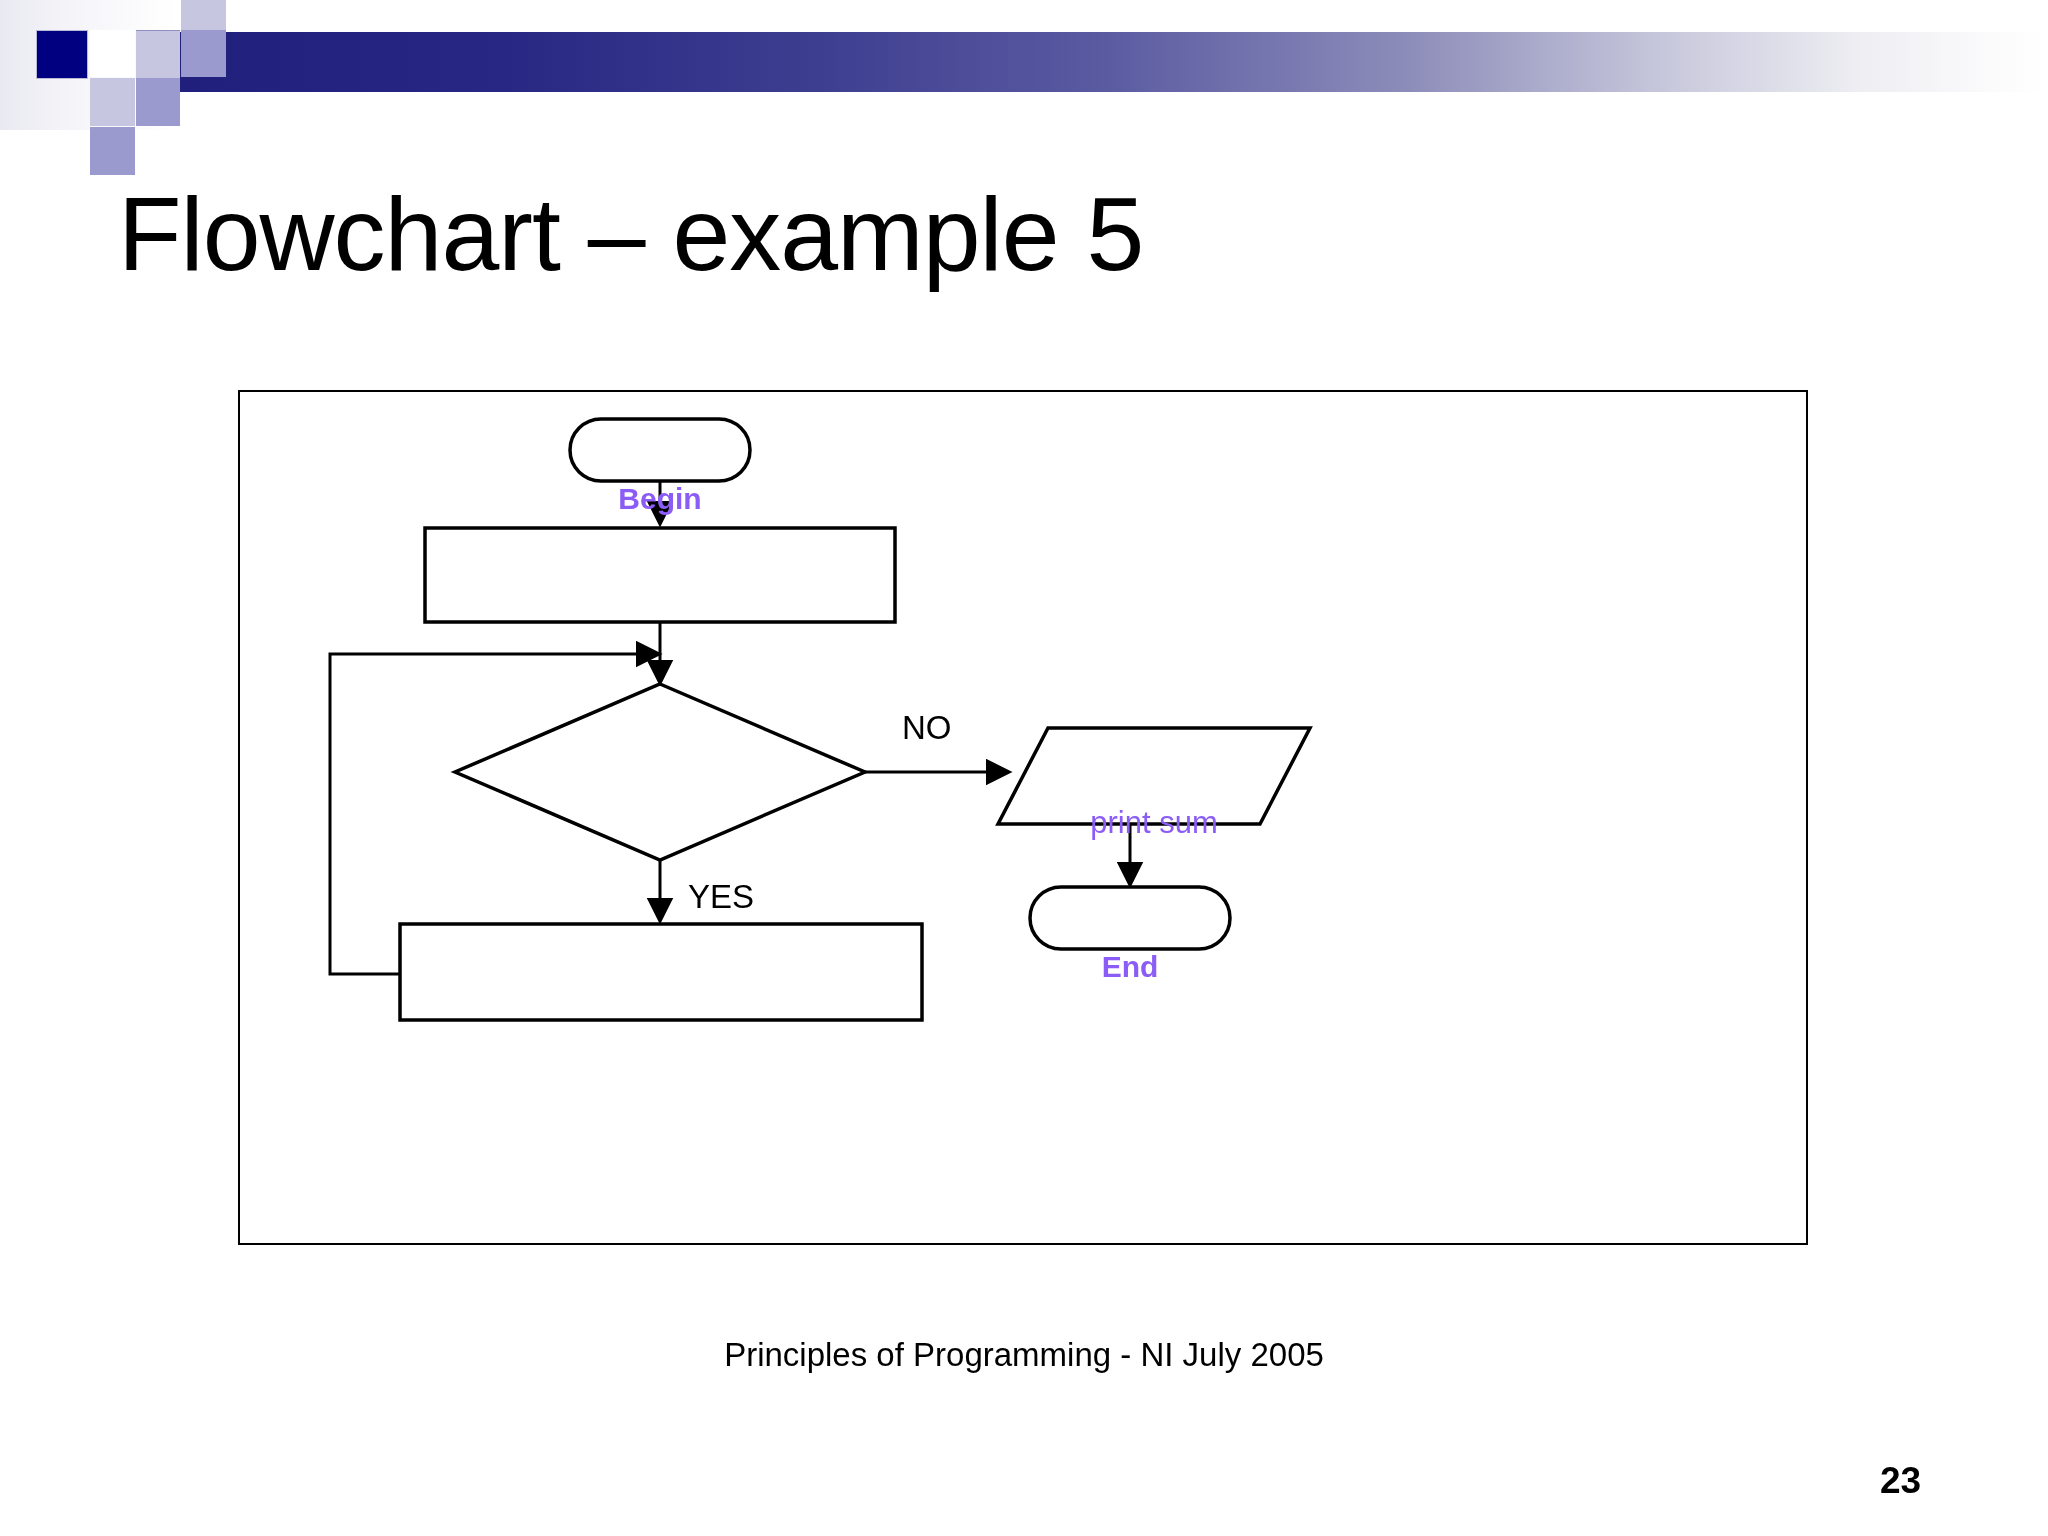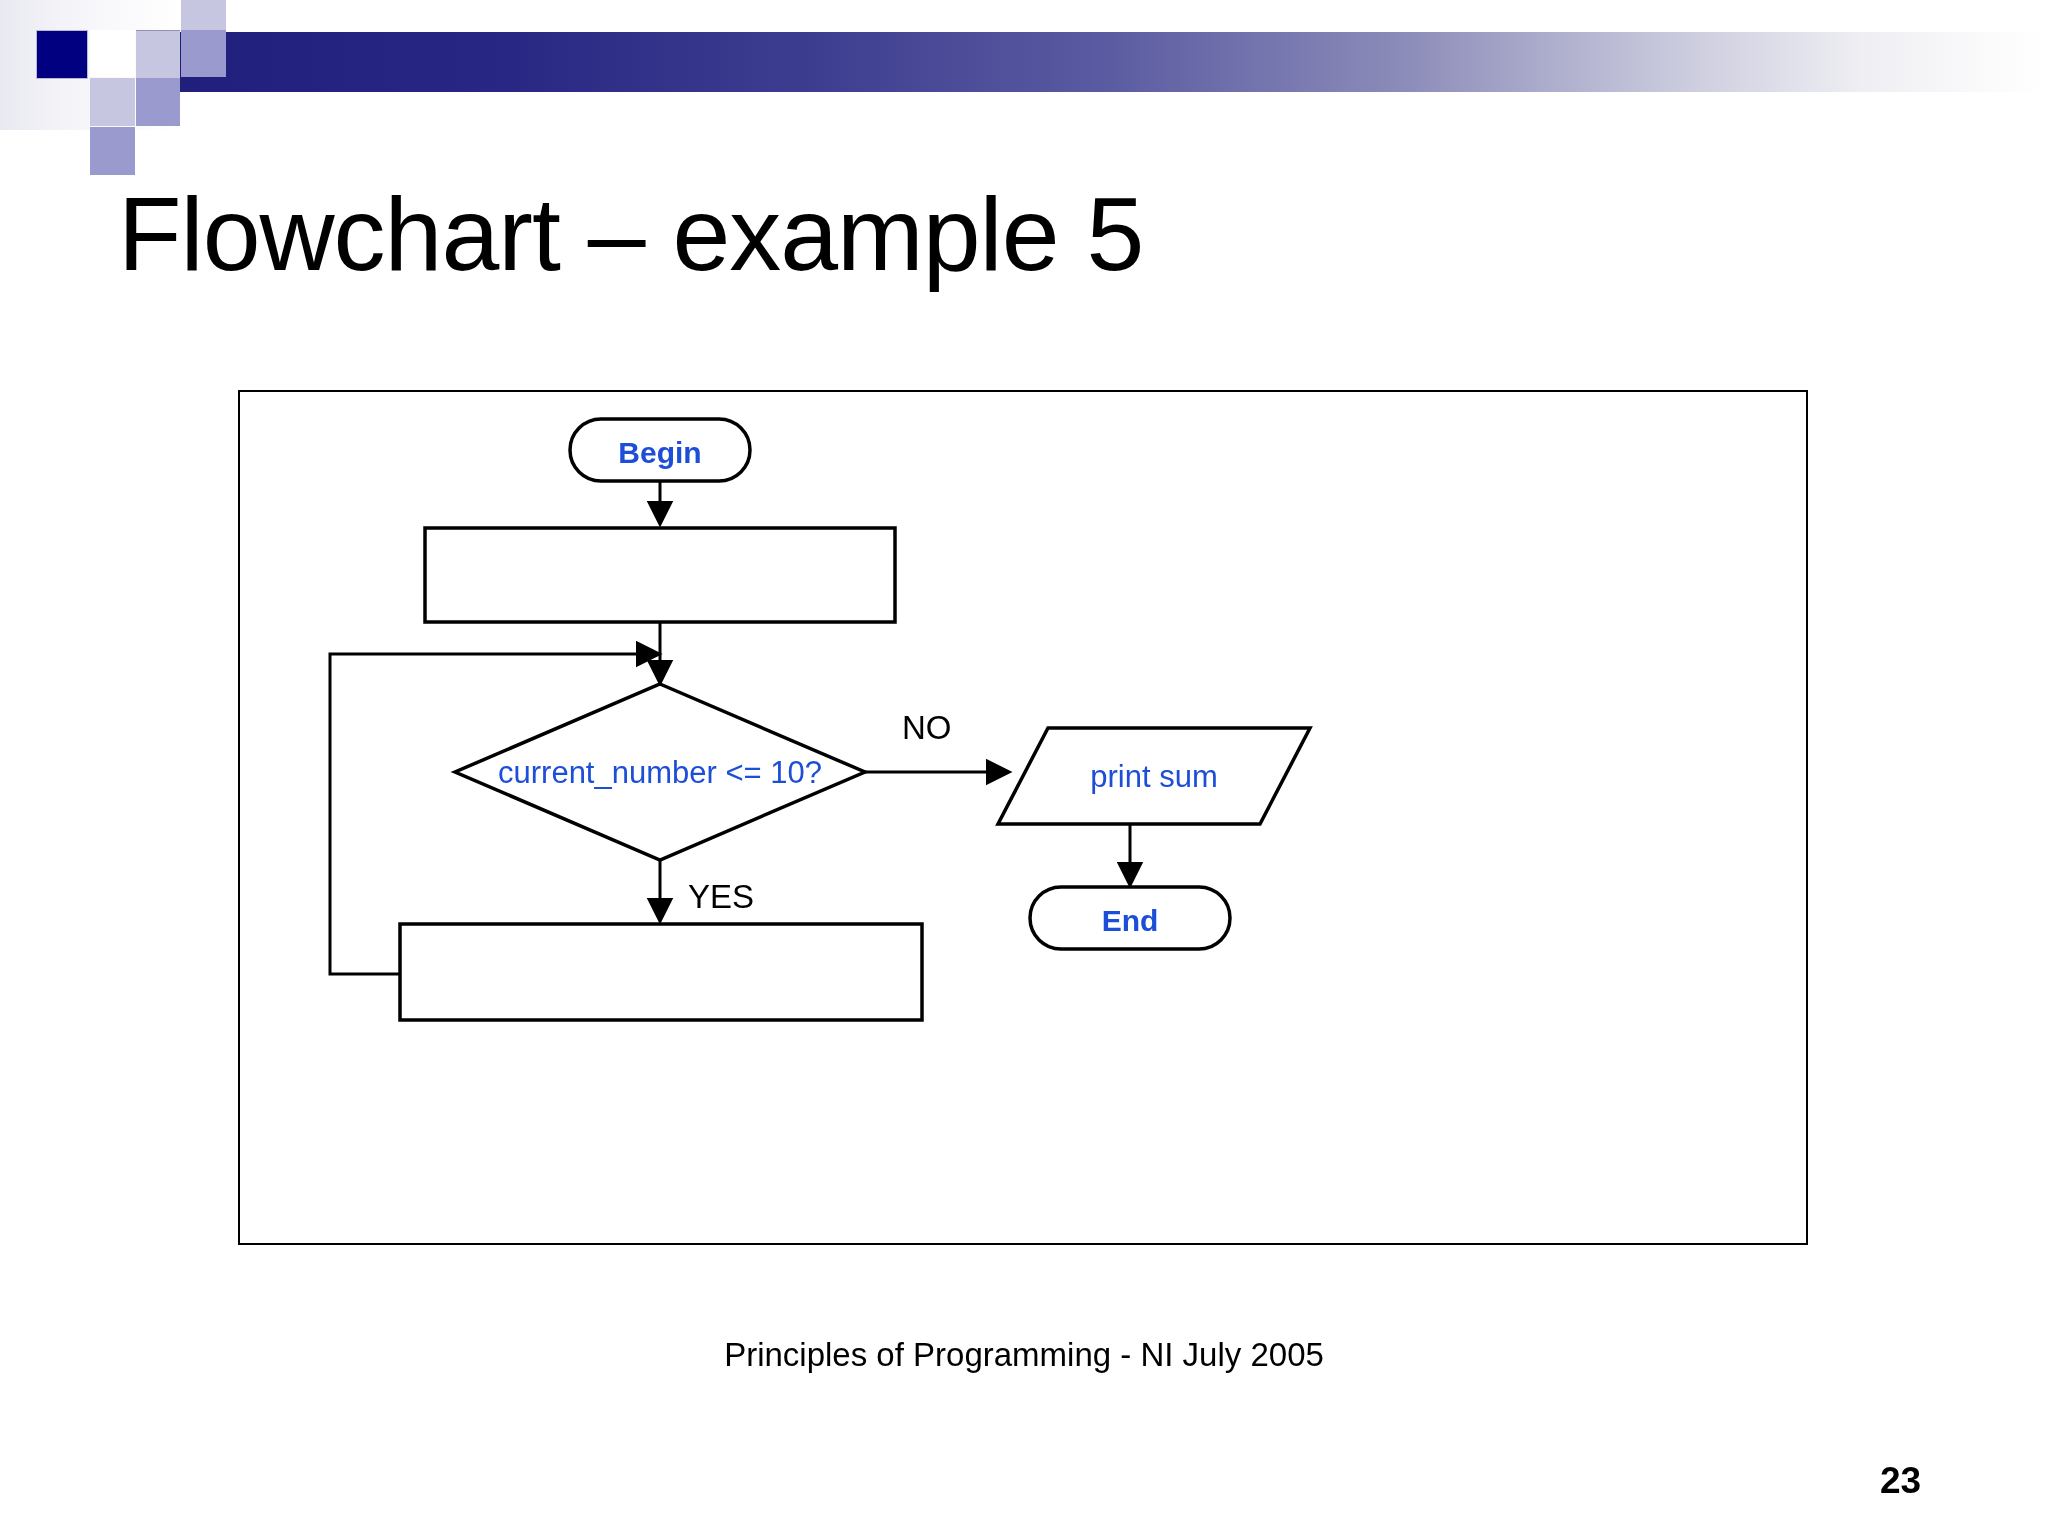--- a/index.html
+++ b/index.html
@@ -114,21 +114,22 @@
     position: absolute;
     left: 0;
     top: 0;
   }
   .fc-label {
     position: absolute;
     text-align: center;
     font-size: 31px;
     line-height: 46px;
     white-space: nowrap;
-    color: #1d4ed8;
+    color: #8b5cf6;
+    margin-top: 46px;
   }
   .fc-label.bold {
     font-weight: bold;
     font-size: 30px;
   }
   .fc-branch {
     position: absolute;
     font-size: 33px;
     line-height: 36px;
     white-space: nowrap;
@@ -201,21 +202,20 @@
     <line x1="420" y1="468" x2="420" y2="528" stroke="#000000" stroke-width="3" marker-end="url(#arrow)"></line>
 
     <rect x="160" y="532" width="522" height="96" fill="#ffffff" stroke="#000000" stroke-width="3.5"></rect>
 
     <path d="M 160 582 L 90 582 L 90 262 L 418 262" fill="none" stroke="#000000" stroke-width="3" marker-end="url(#arrow)"></path>
   </svg>
 
   <div class="fc-label bold" style="left:330px; top:38px; width:180px;">Begin</div>
 
 
-  <div class="fc-label" style="left:215px; top:358px; width:410px;">current_number &lt;= 10?</div>
 
   <div class="fc-label" style="left:758px; top:362px; width:312px;">print sum</div>
 
   <div class="fc-label bold" style="left:790px; top:506px; width:200px;">End</div>
 
 
   <div class="fc-branch" style="left:662px; top:318px;">NO</div>
   <div class="fc-branch" style="left:448px; top:487px;">YES</div>
 </div>
 

